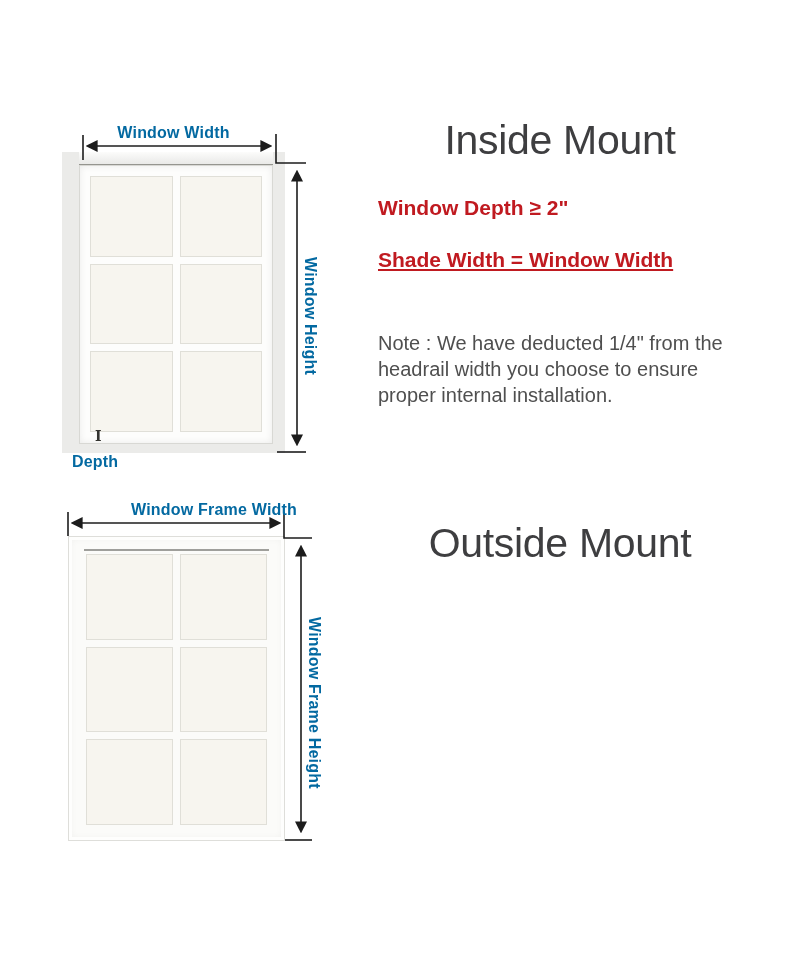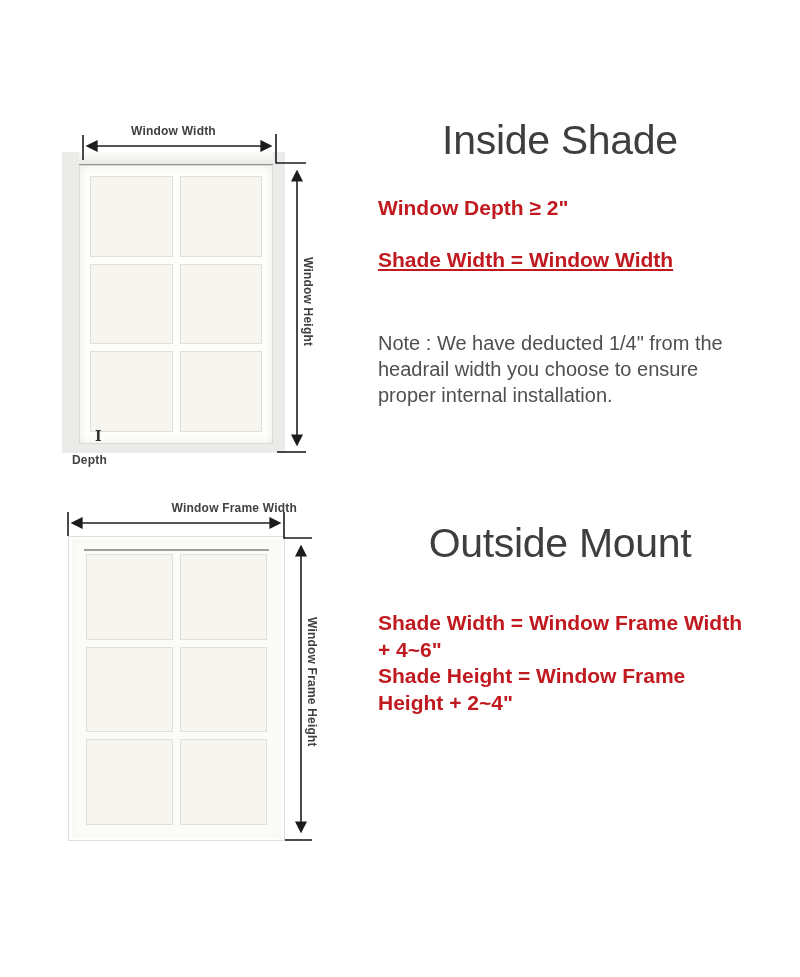--- a/index.html
+++ b/index.html
@@ -37,21 +37,21 @@
     position:absolute;left:68px;top:536px;width:215px;height:303px;
     background:#fbfbf9;border:1px solid #dededa;
     box-shadow:inset 0 0 0 3px #fefefd, inset 0 0 9px rgba(0,0,0,.07);
   }
   .track-line{
     position:absolute;left:15px;top:12px;width:185px;height:2px;background:#9f9f9b;
   }
   .glass.g-bottom{left:17px;top:17px;width:181px;height:271px;right:auto;bottom:auto;}
   
   .dim-label{
-    position:absolute;font-size:12px;font-weight:bold;color:#404040;
+    position:absolute;font-size:16px;font-weight:bold;color:#0369a1;
     letter-spacing:.2px;white-space:nowrap;
   }
   .dim-label.center{text-align:center;}
   .vertical{writing-mode:vertical-rl;}
   .overlay{position:absolute;left:0;top:0;pointer-events:none;}
   
   .title{
     position:absolute;left:378px;width:364px;text-align:center;
     font-size:41px;line-height:46px;font-weight:500;color:#3e3e40;
     letter-spacing:-.3px;white-space:nowrap;
@@ -122,32 +122,26 @@
       <line x1="285" y1="840" x2="312" y2="840"></line>
     </g>
   </svg>
 
   <div class="dim-label center" style="left:62px;top:124px;width:223px;">Window Width</div>
   <div class="dim-label vertical" style="left:301px;top:257px;">Window Height</div>
   <div class="dim-label" style="left:72px;top:453px;">Depth</div>
   <div class="dim-label center" style="left:57px;top:501px;width:240px;text-align:right;">Window Frame Width</div>
   <div class="dim-label vertical" style="left:305px;top:617px;">Window Frame Height</div>
 
-  <div class="title" style="top:117px;">Inside Shade</div>
+  <div class="title" style="top:117px;">Inside Mount</div>
   <div class="red-rule" style="top:194px;">Window Depth ≥ 2"</div>
   <div class="red-rule" style="top:246px;text-decoration:underline;">
     <span class="rl">Shade Width = Window Width</span>
   </div>
   <div class="gray-para" style="top:330px;">
     <div>Note : We have deducted 1/4" from the</div>
     <div>headrail width you choose to ensure</div>
     <div>proper internal installation.</div>
   </div>
 
   <div class="title" style="top:520px;">Outside Mount</div>
-  <div class="red-rule tight" style="top:610px;">
-    <span class="rl">Shade Width = Window Frame Width</span>
-    <span class="rl">+ 4~6"</span>
-    <span class="rl">Shade Height = Window Frame</span>
-    <span class="rl">Height + 2~4"</span>
-  </div>
 
 </div>
 
 </body></html>

